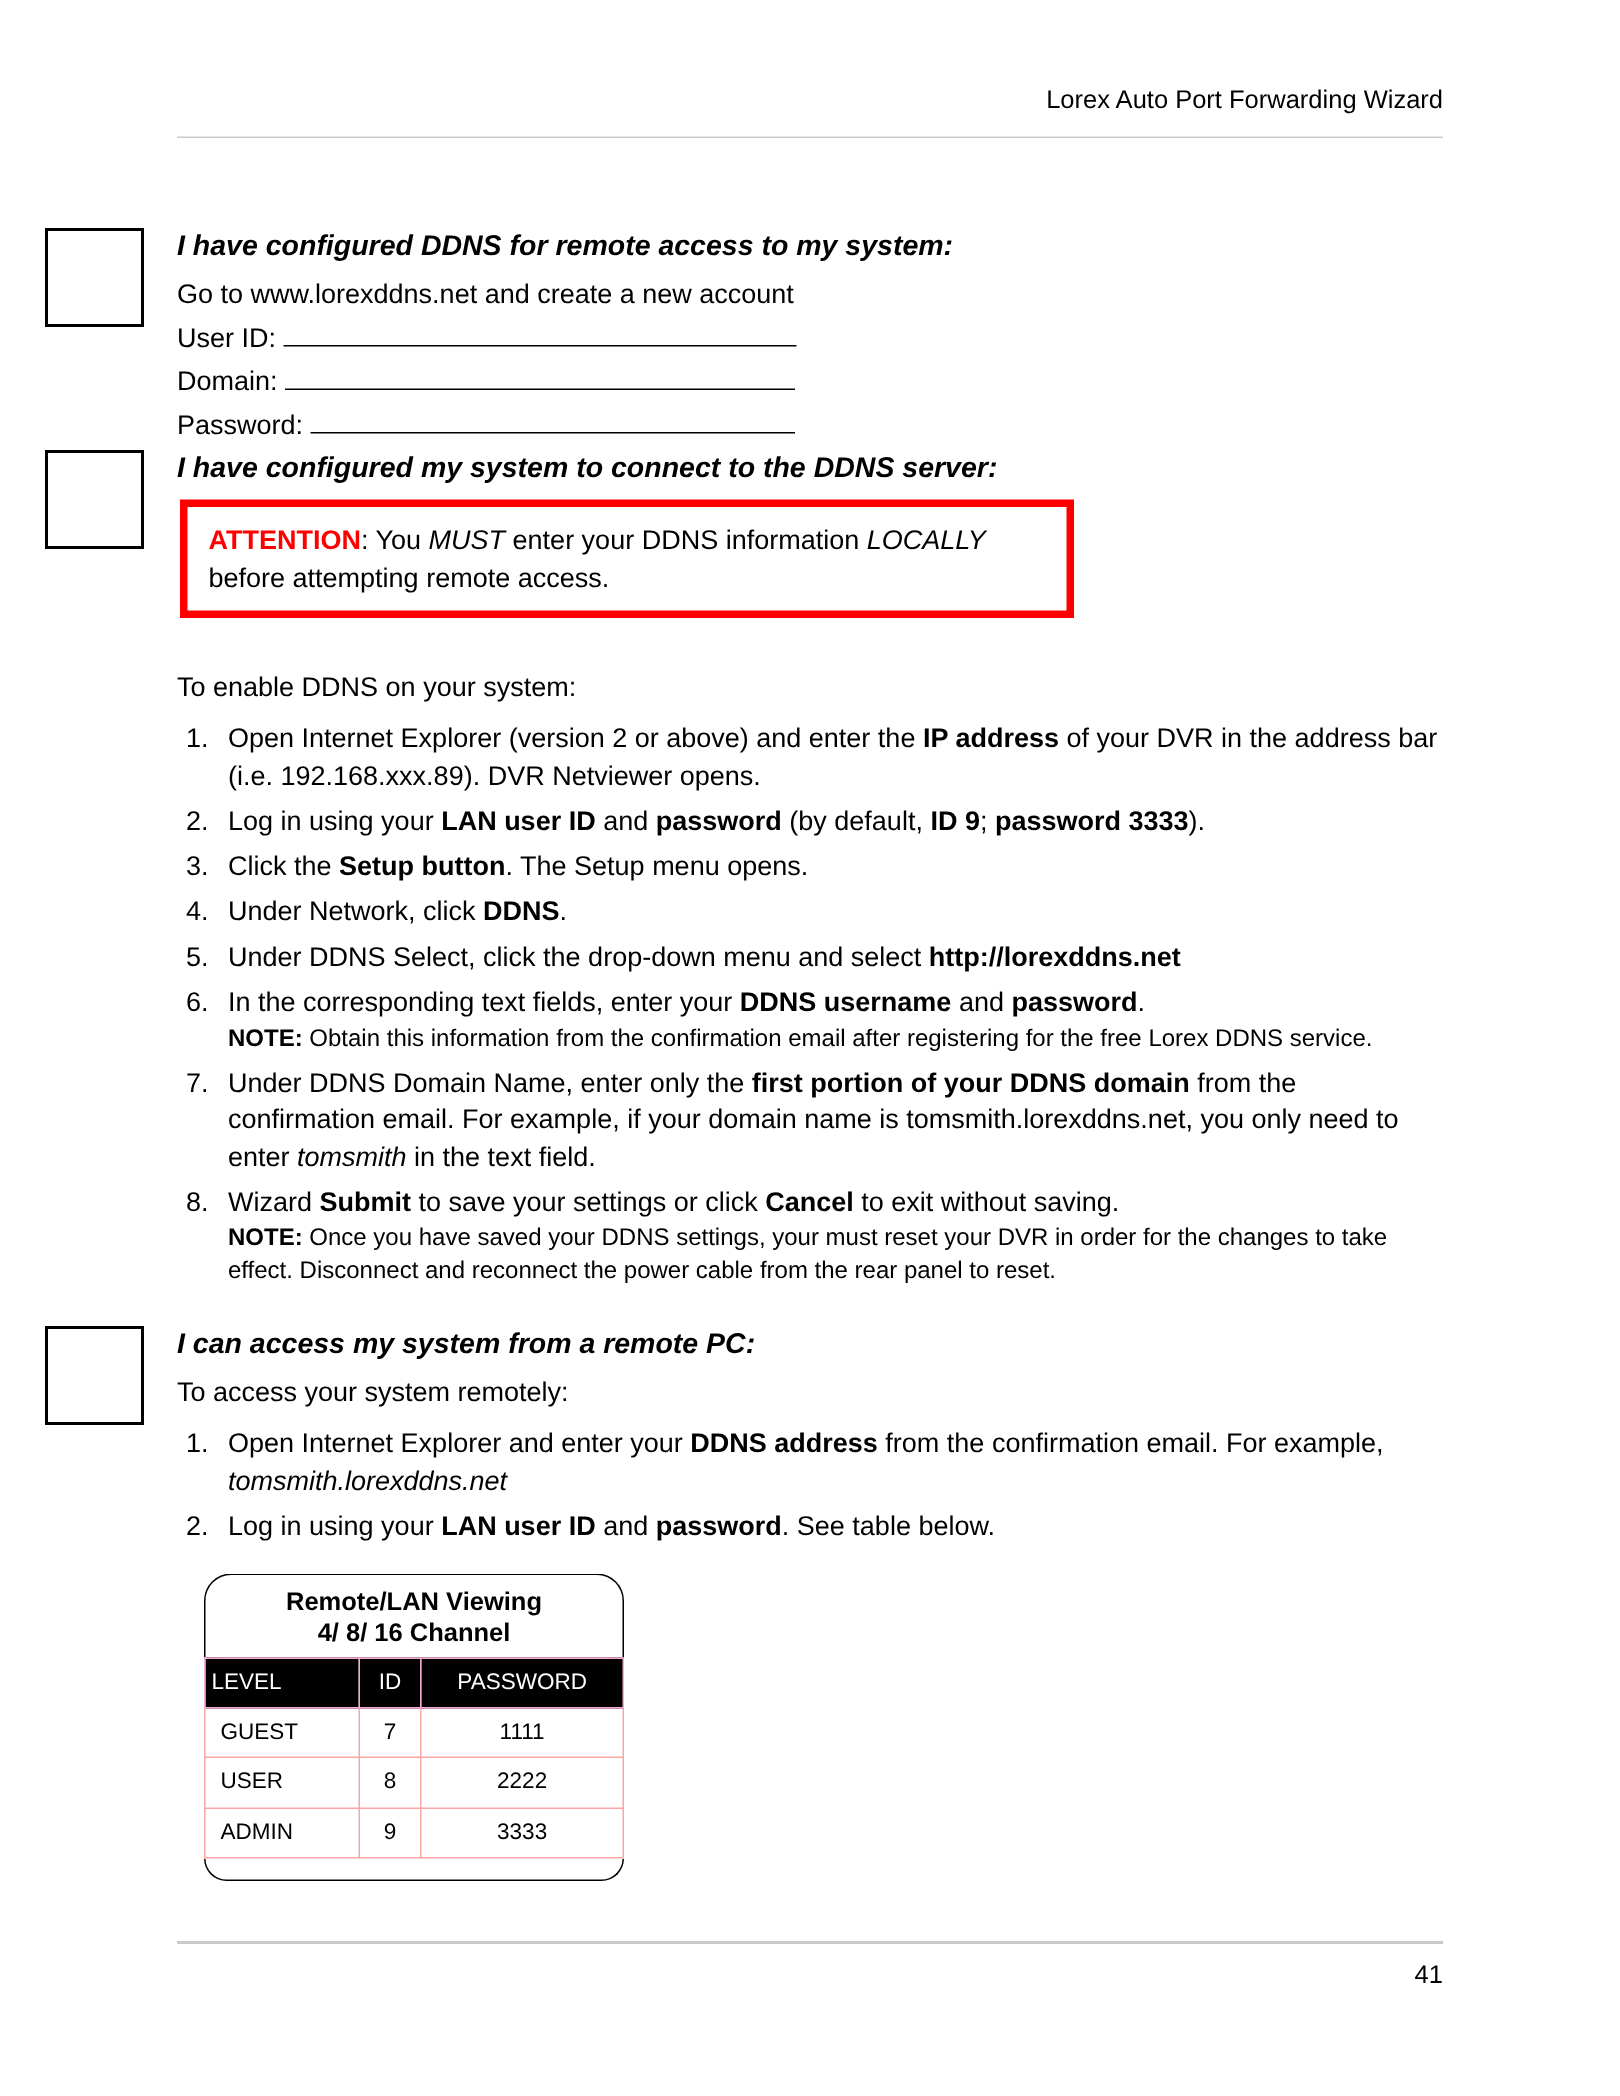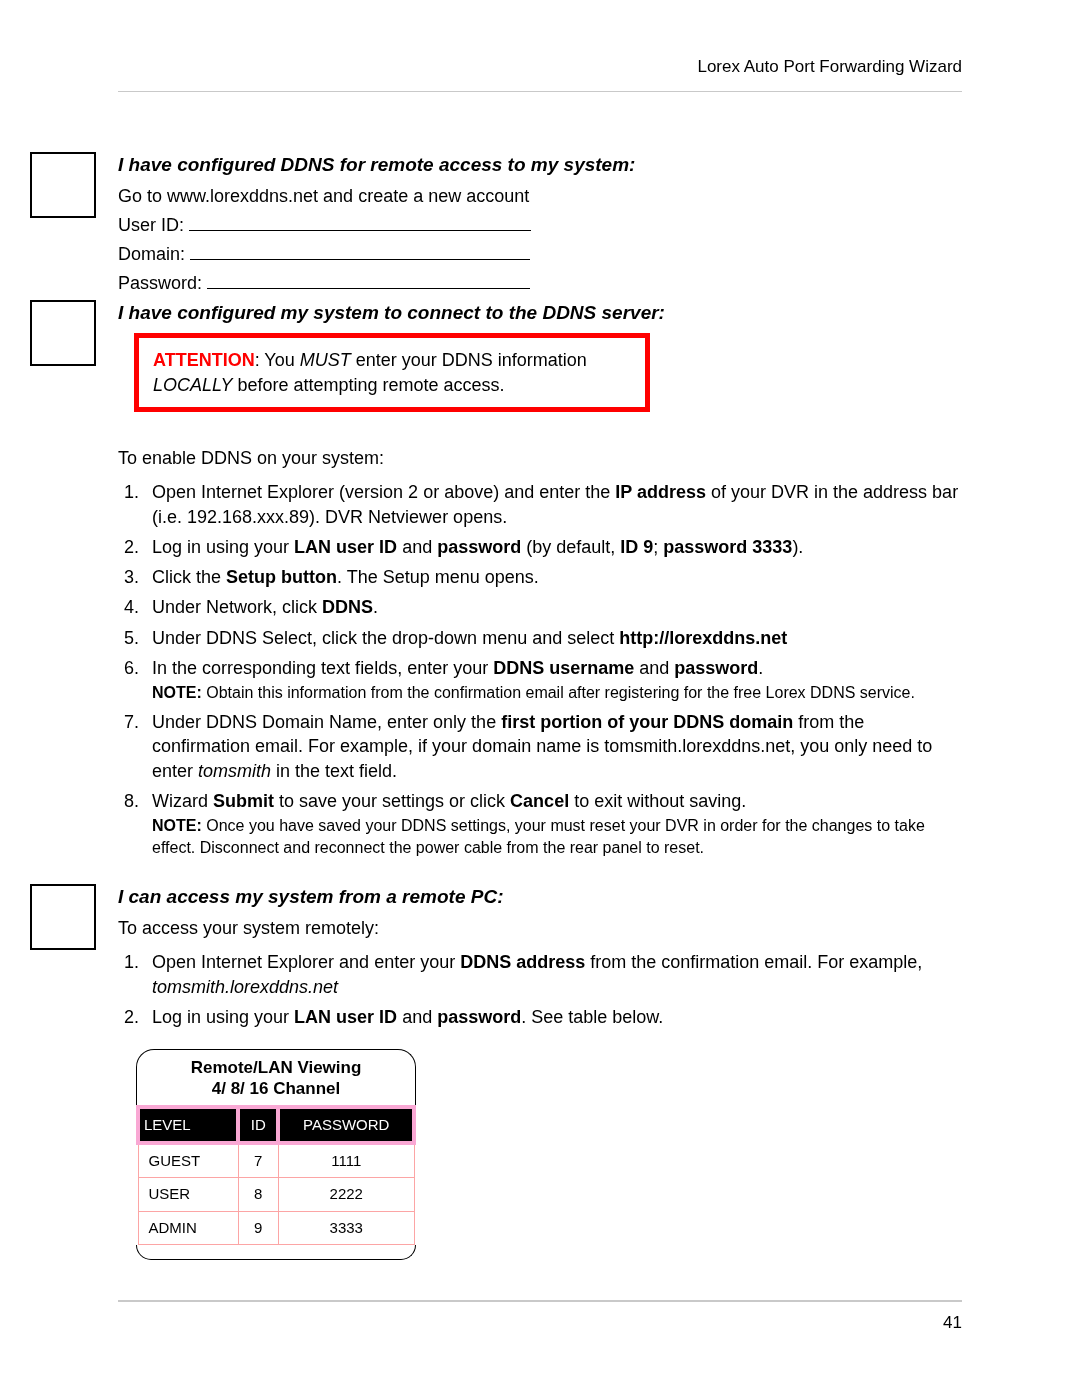--- a/index.html
+++ b/index.html
@@ -55,22 +55,22 @@
     border-bottom: 1px solid #000;
     height: 1em;
     vertical-align: baseline;
   }
   .w340 { width: 340px; }
   .w342 { width: 342px; }
   .w323 { width: 323px; }
   .attention-box {
     border: 5px solid #ff0000;
     padding: 10px 14px;
-    margin: 8px 0 34px 16px;
-    width: 516px;
+    margin: 8px 0 34px 2px;
+    width: 596px;
     box-sizing: border-box;
   }
   .attention-word {
     color: #ff0000;
     font-weight: bold;
   }
   ol.steps {
     margin: 10px 0 20px 0;
     padding-left: 26px;
   }
@@ -99,21 +99,21 @@
     width: 100%;
     border-collapse: collapse;
     font-size: 15px;
   }
   table.cred th {
     background: #000;
     color: #fff;
     font-weight: normal;
     padding: 6px 4px;
     text-align: left;
-    border: 4px solid #f9a8d4;
+    border: 1px solid #f9a8d4;
   }
   table.cred th.center { text-align: center; }
   table.cred td {
     border: 1px solid #fca5a5;
     padding: 6px 10px;
   }
   table.cred td.center { text-align: center; }
   .table-bottom-cap {
     height: 14px;
     border: 1px solid #000;

